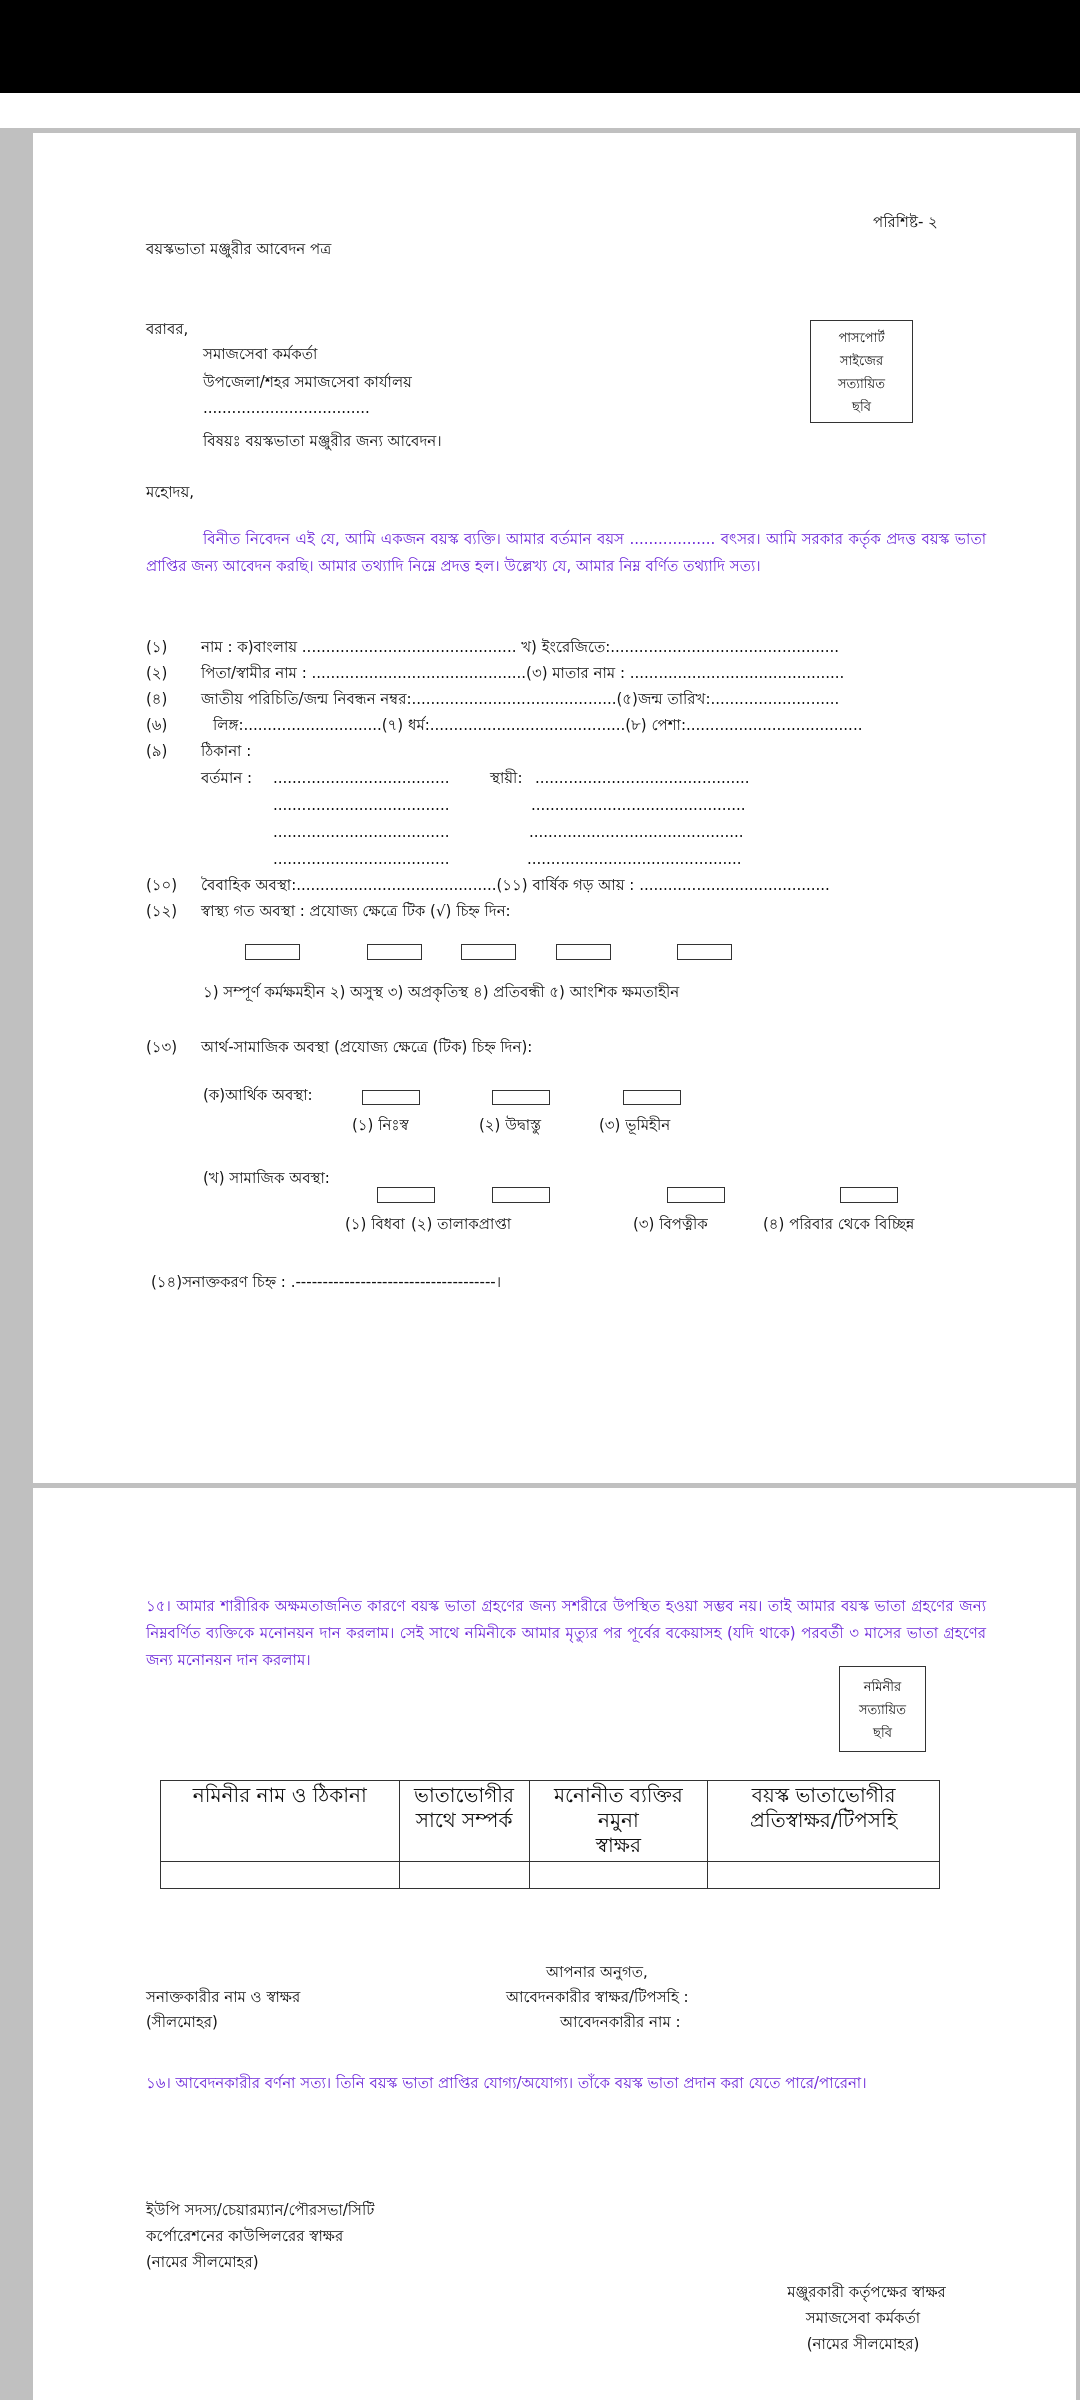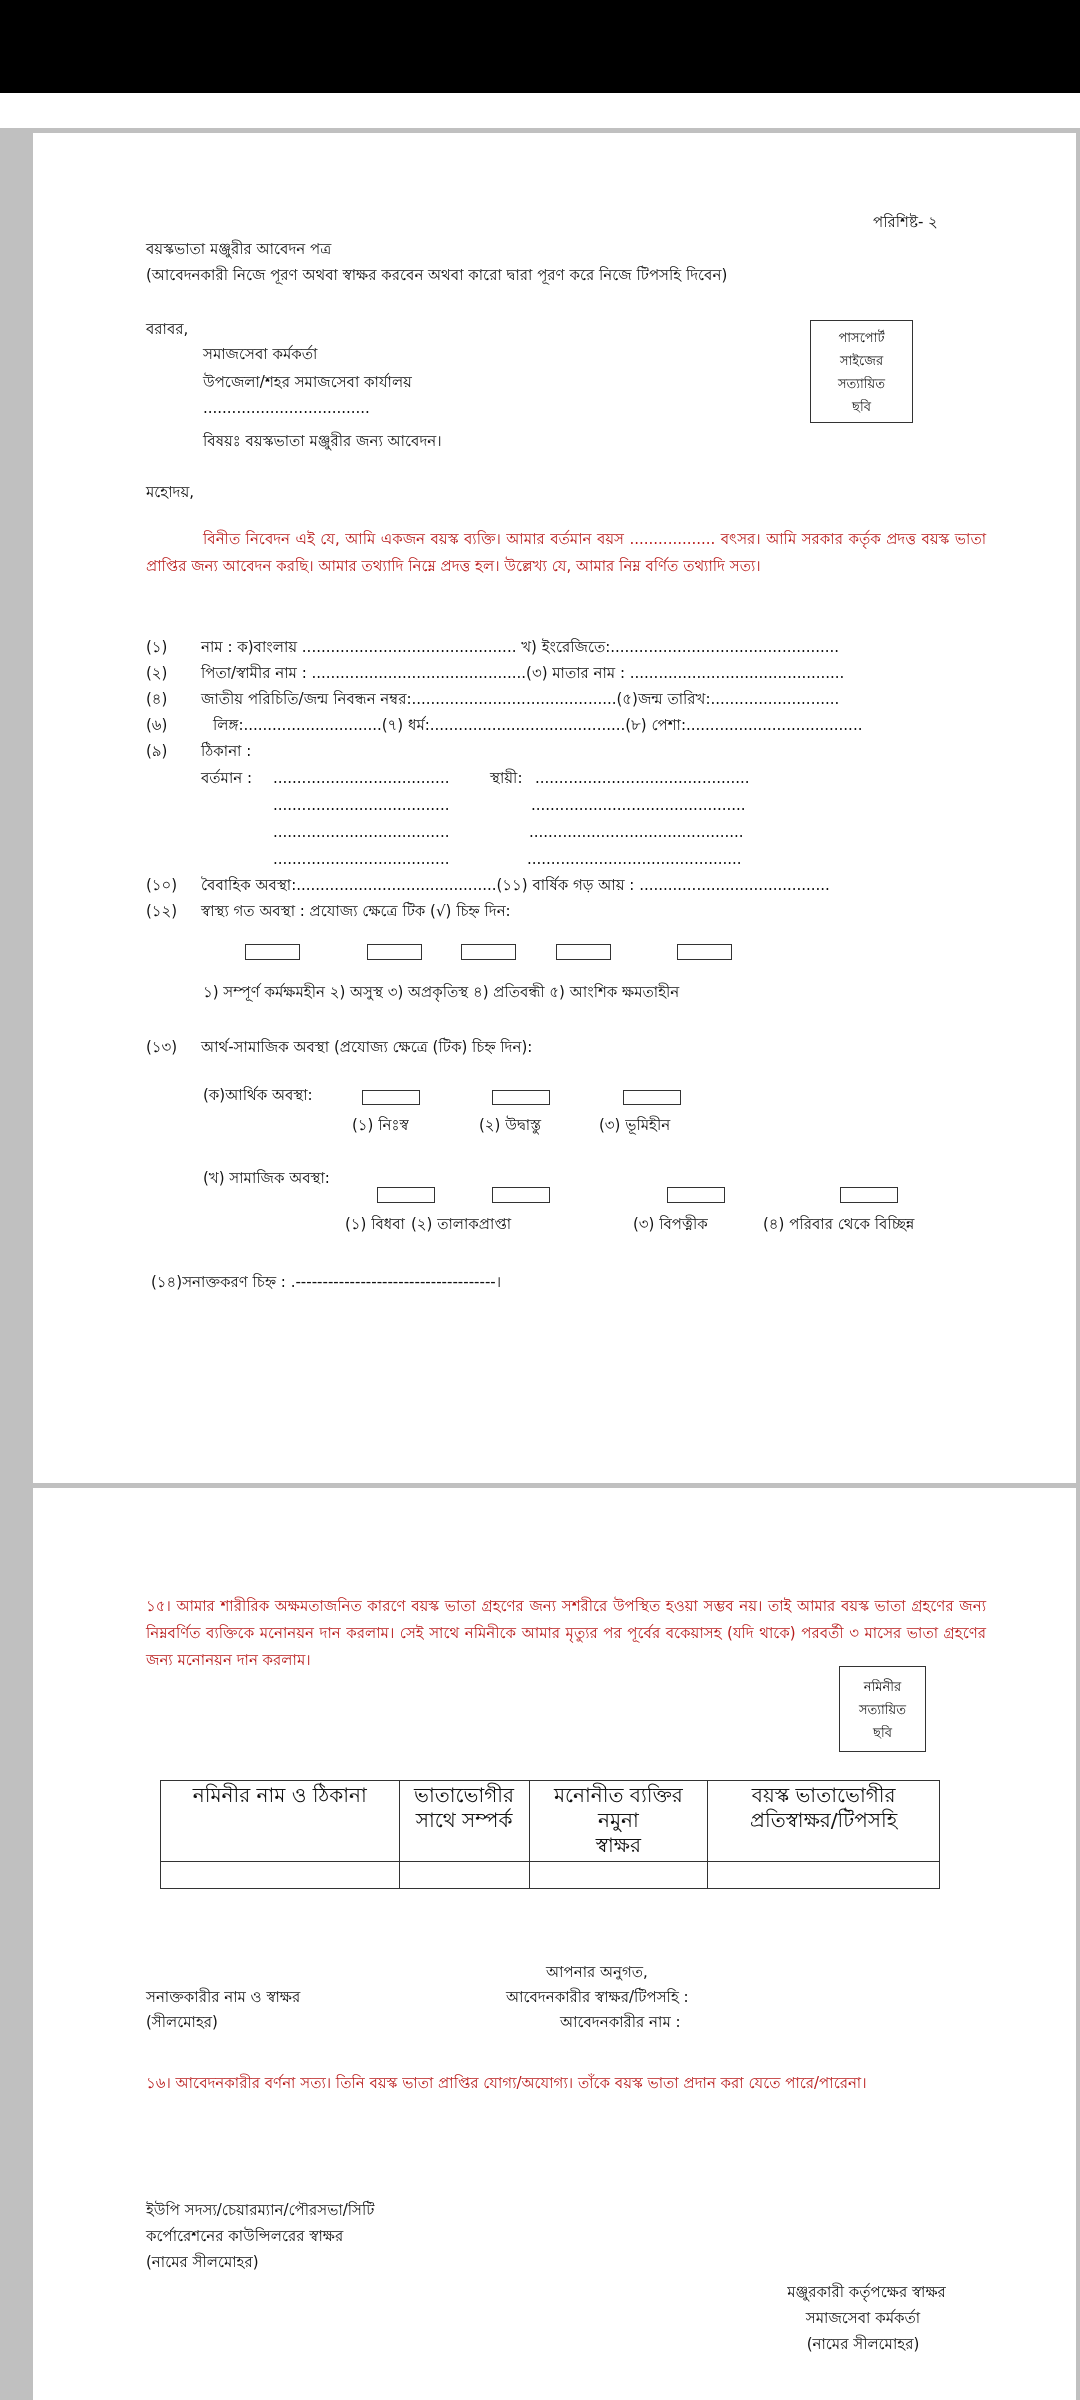--- a/index.html
+++ b/index.html
@@ -7,34 +7,33 @@
   body { position:relative; font-family:"DejaVu Sans", sans-serif; color:#111; }
   .topbar { position:absolute; left:0; top:0; width:1080px; height:93px; background:#000; }
   .viewer { position:absolute; left:0; top:128px; width:1080px; height:2272px; background:#c0c0c0; }
   .page { position:absolute; left:33px; width:1043px; background:#fff; }
   .page1 { top:133px; height:1350px; }
   .page2 { top:1488px; height:912px; }
   .t { position:absolute; font-size:15px; line-height:19px; white-space:nowrap; color:#111; }
   .box { position:absolute; border:1.5px solid #333; background:#fff; }
   .photo { position:absolute; border:1.5px solid #333; display:flex; flex-direction:column; align-items:center; justify-content:center; text-align:center; }
   .photo span { display:block; font-size:13px; line-height:23px; }
-  .para { position:absolute; font-size:15px; line-height:27px; text-align:justify; color:#b91c1c; }
+  .para { position:absolute; font-size:15px; line-height:27px; text-align:justify; color:#6d28d9; }
   table.nom { position:absolute; border-collapse:collapse; font-size:20px; }
   table.nom td { border:1.5px solid #333; text-align:center; vertical-align:top; padding:2px 4px; line-height:25px; }
 </style>
 </head>
 <body>
 
 <div class="topbar"></div>
 <div class="viewer"></div>
 
 <div class="page page1">
   <div class="t" style="left:840px;top:80px;">পরিশিষ্ট- ২</div>
   <div class="t" style="left:113px;top:107px;">বয়স্কভাতা  মঞ্জুরীর আবেদন পত্র</div>
-  <div class="t" style="left:113px;top:133px;">(আবেদনকারী নিজে পূরণ অথবা স্বাক্ষর করবেন অথবা কারো দ্বারা পূরণ করে নিজে টিপসহি দিবেন)</div>
 
   <div class="t" style="left:113px;top:187px;">বরাবর,</div>
   <div class="t" style="left:170px;top:212px;">সমাজসেবা কর্মকর্তা</div>
   <div class="t" style="left:170px;top:240px;">উপজেলা/শহর সমাজসেবা কার্যালয়</div>
   <div class="t" style="left:170px;top:266px;">...................................</div>
   <div class="t" style="left:170px;top:292px;margin-top:7px;">বিষয়ঃ বয়স্কভাতা মঞ্জুরীর জন্য আবেদন।</div>
 
   <div class="photo" style="left:777px;top:187px;width:103px;height:103px;">
     <span>পাসপোর্ট</span>
     <span>সাইজের</span>

